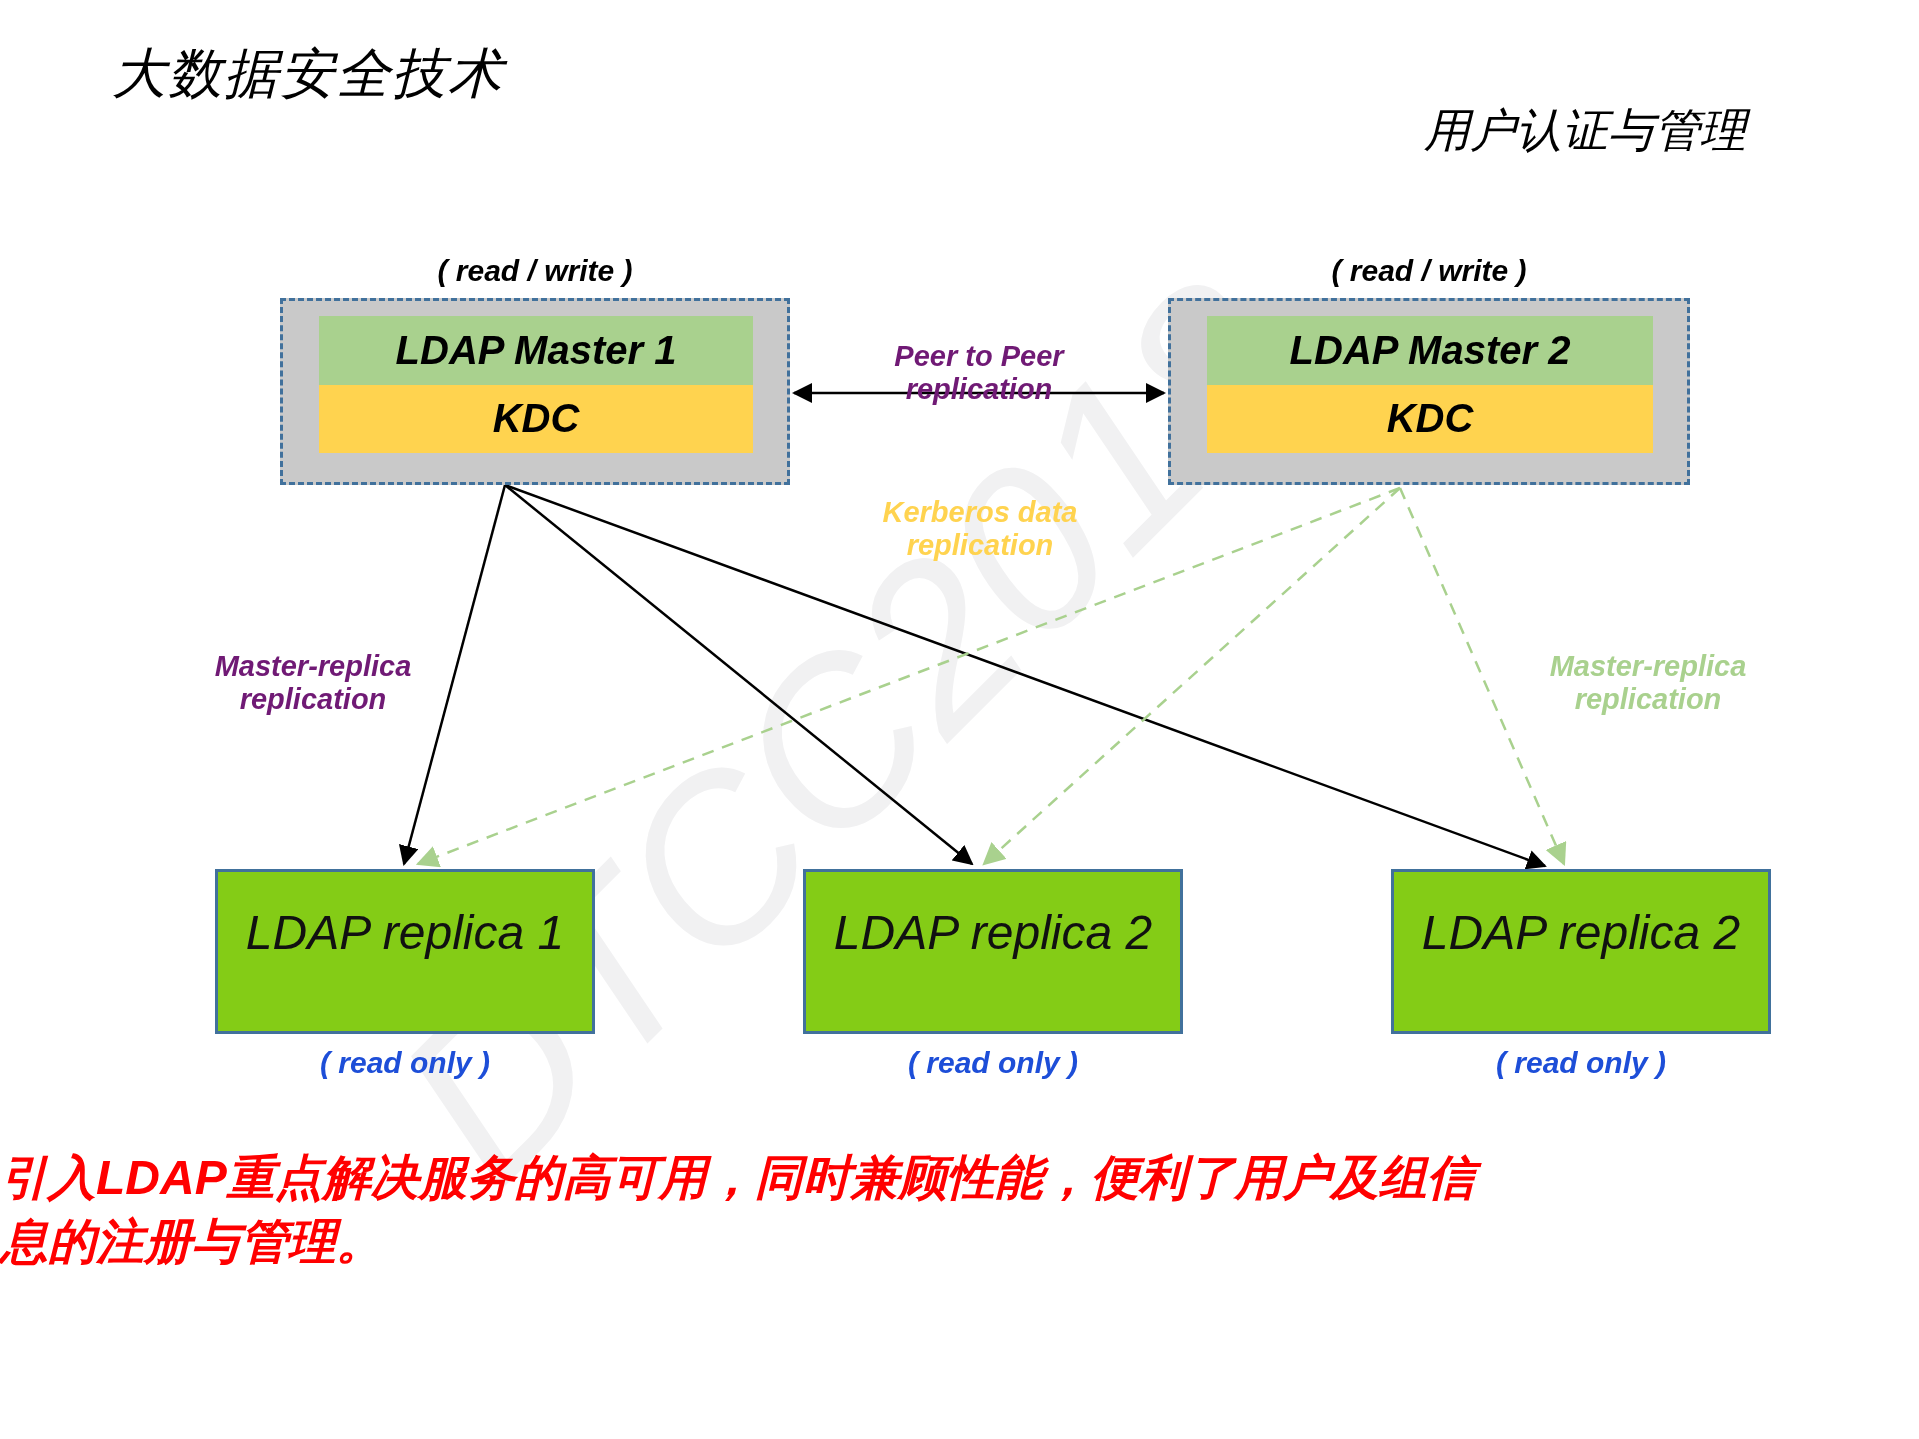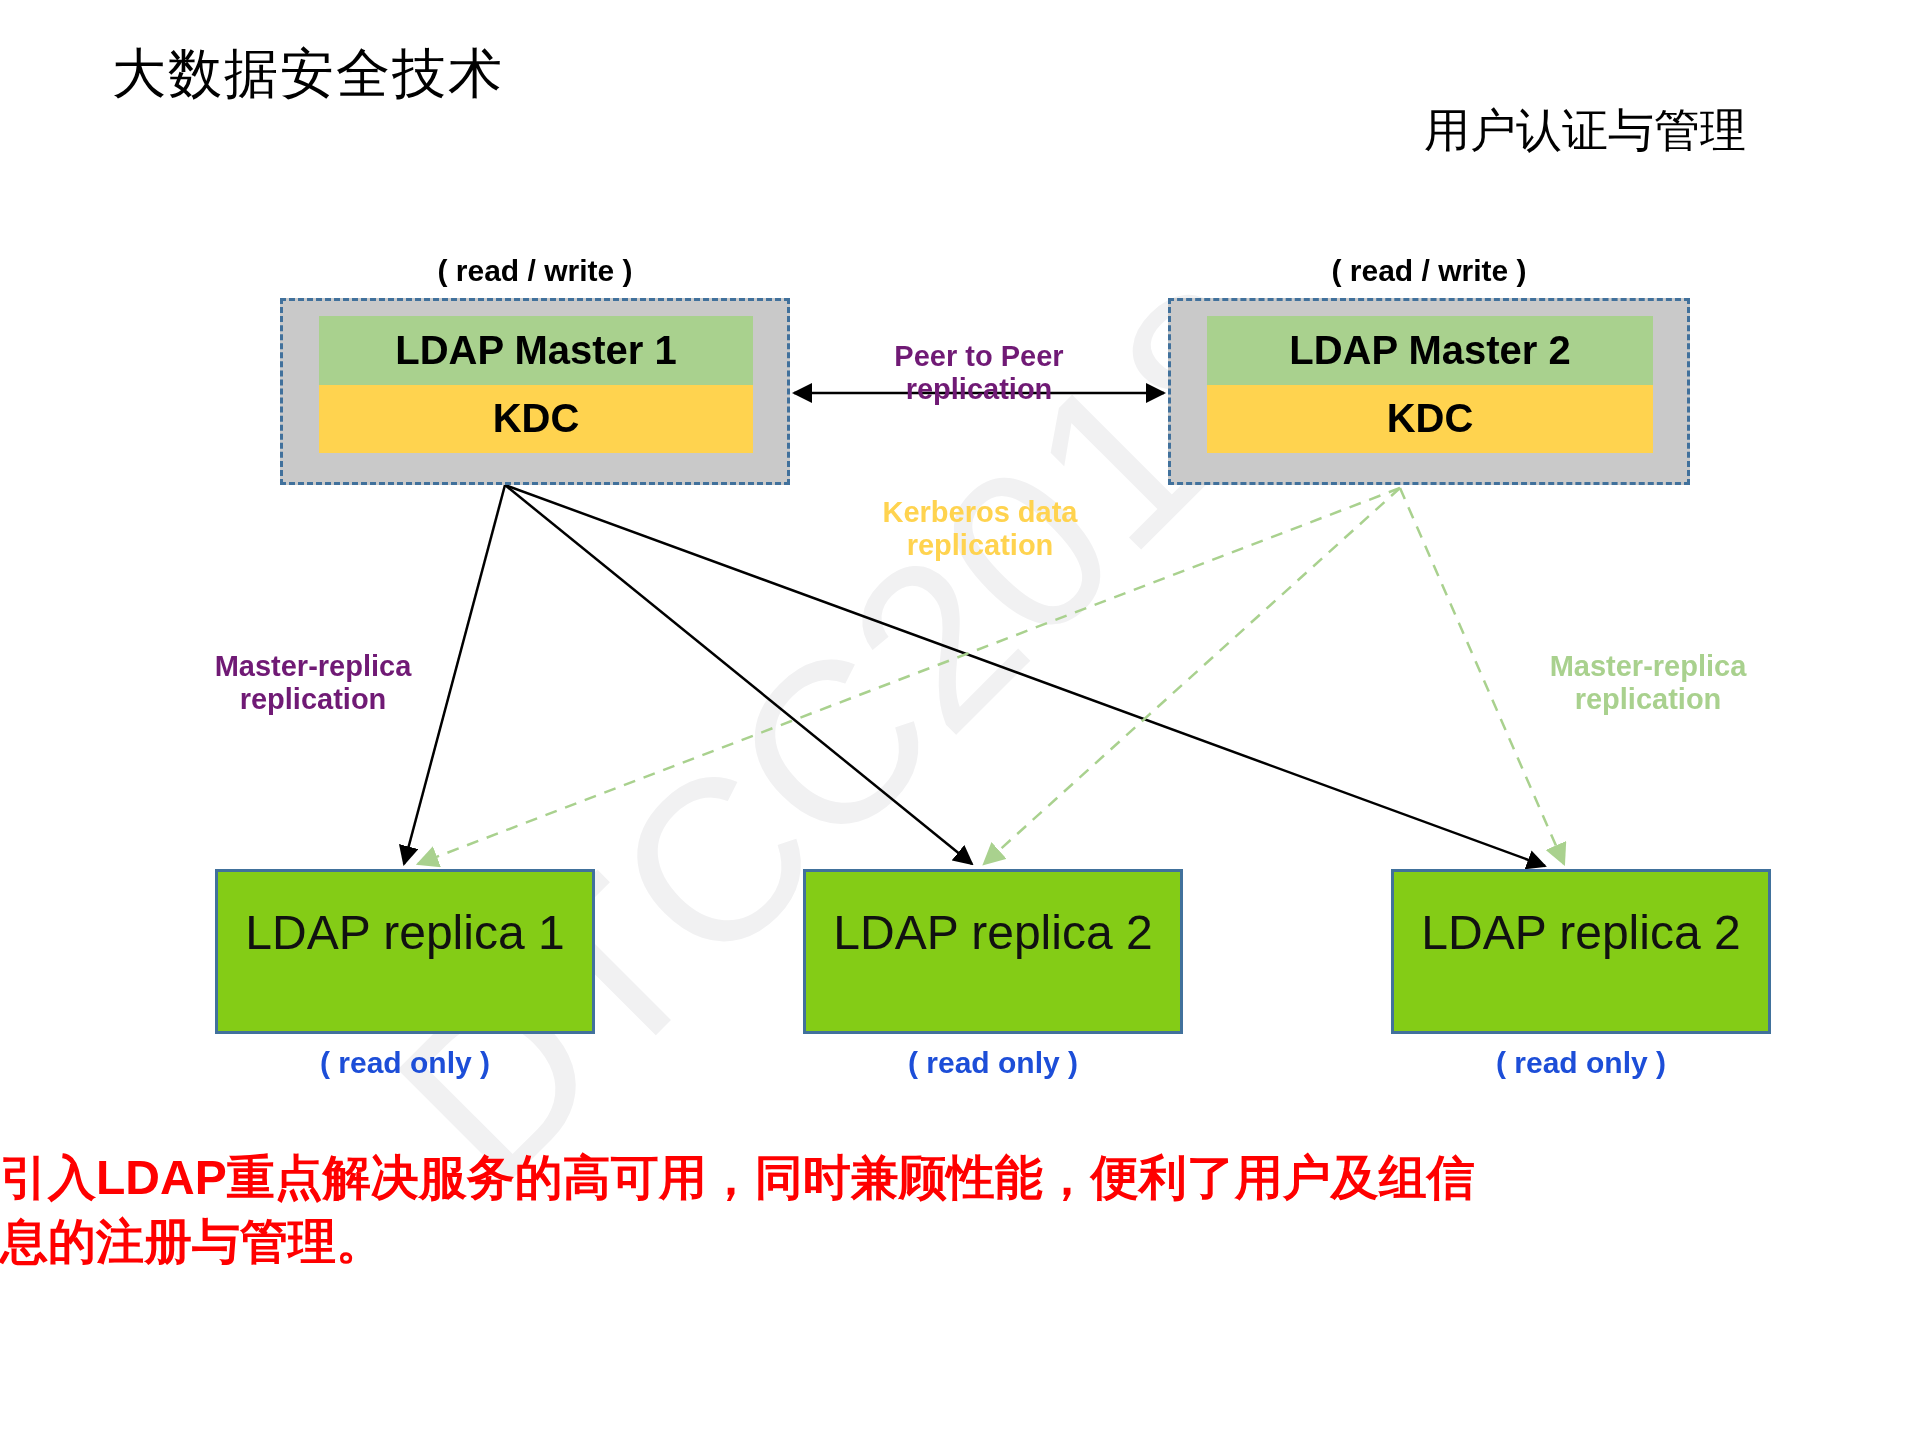--- a/index.html
+++ b/index.html
@@ -4,20 +4,21 @@
 <style>
   * { box-sizing: border-box; }
   html,body { margin:0; padding:0; background:#ffffff; }
   .page {
     position: relative;
     width: 1803px;
     height: 1439px;
     background: #ffffff;
     font-family: "Liberation Sans", sans-serif;
     overflow: hidden;
+    font-style: italic;
   }
   .title {
     position: absolute;
     left: 112px; top: 38px;
     font-size: 54px;
     color: #000;
     letter-spacing: 2px;
   }
   .subtitle {
     position: absolute;

